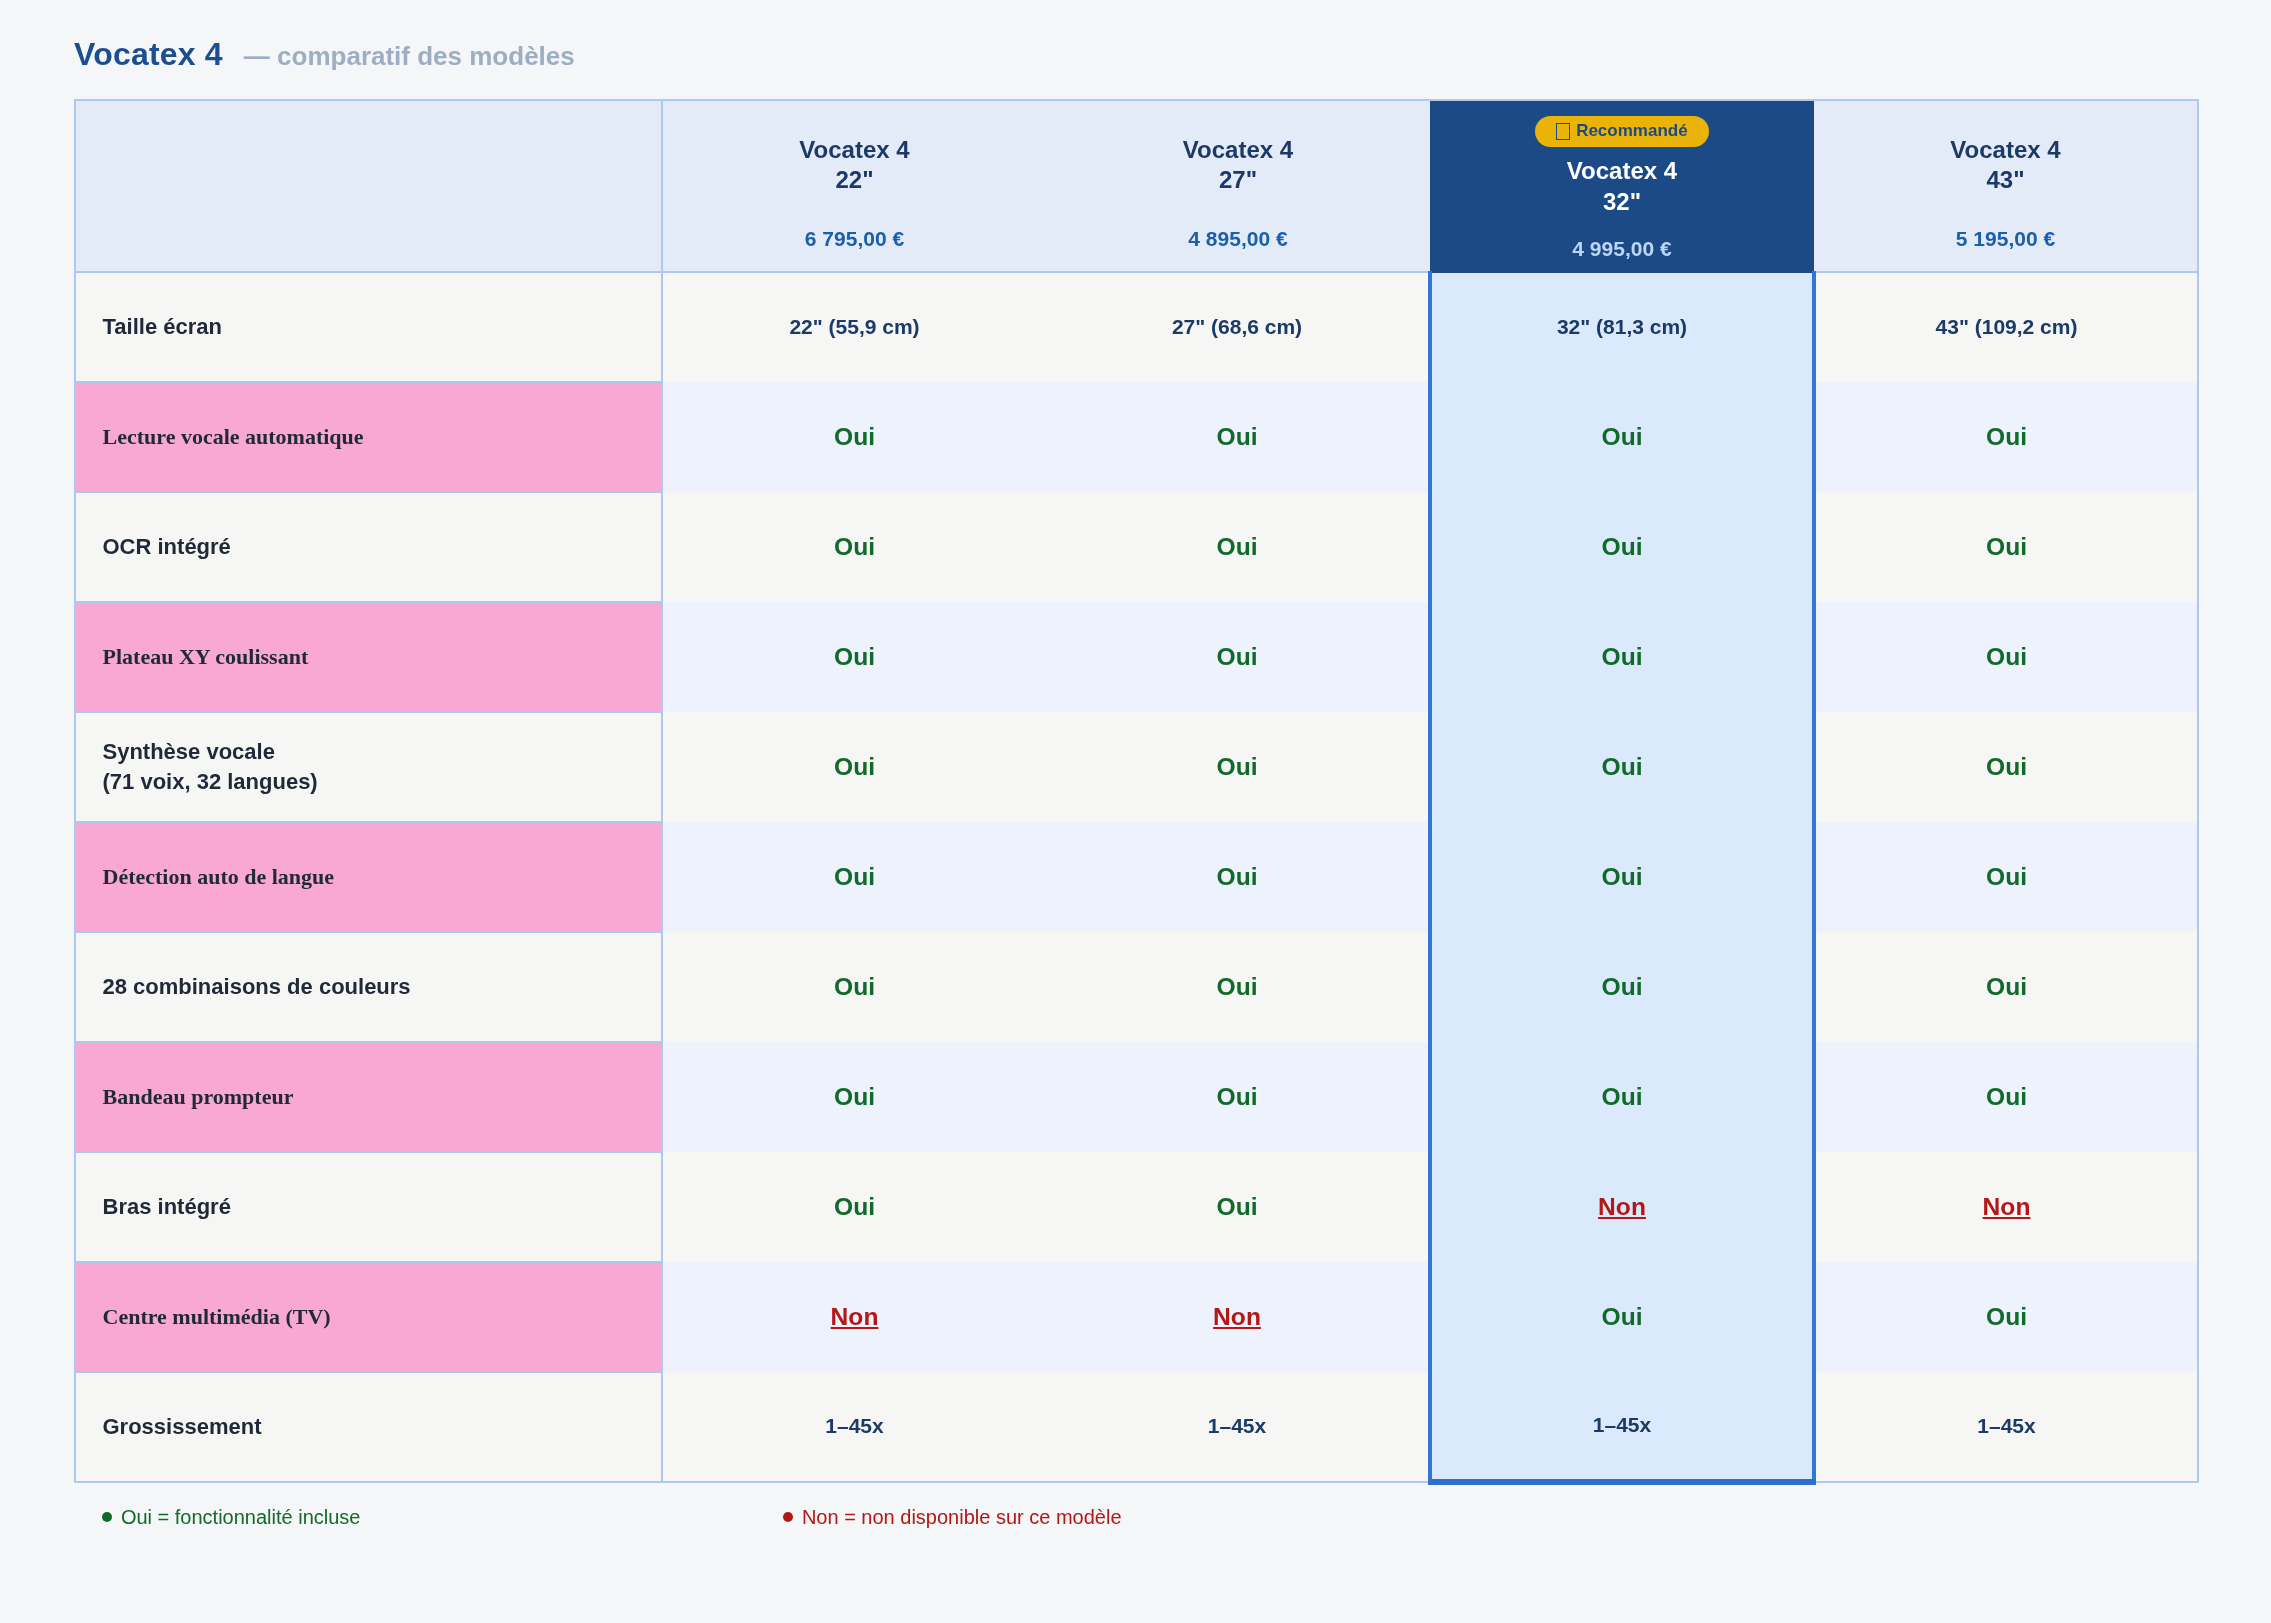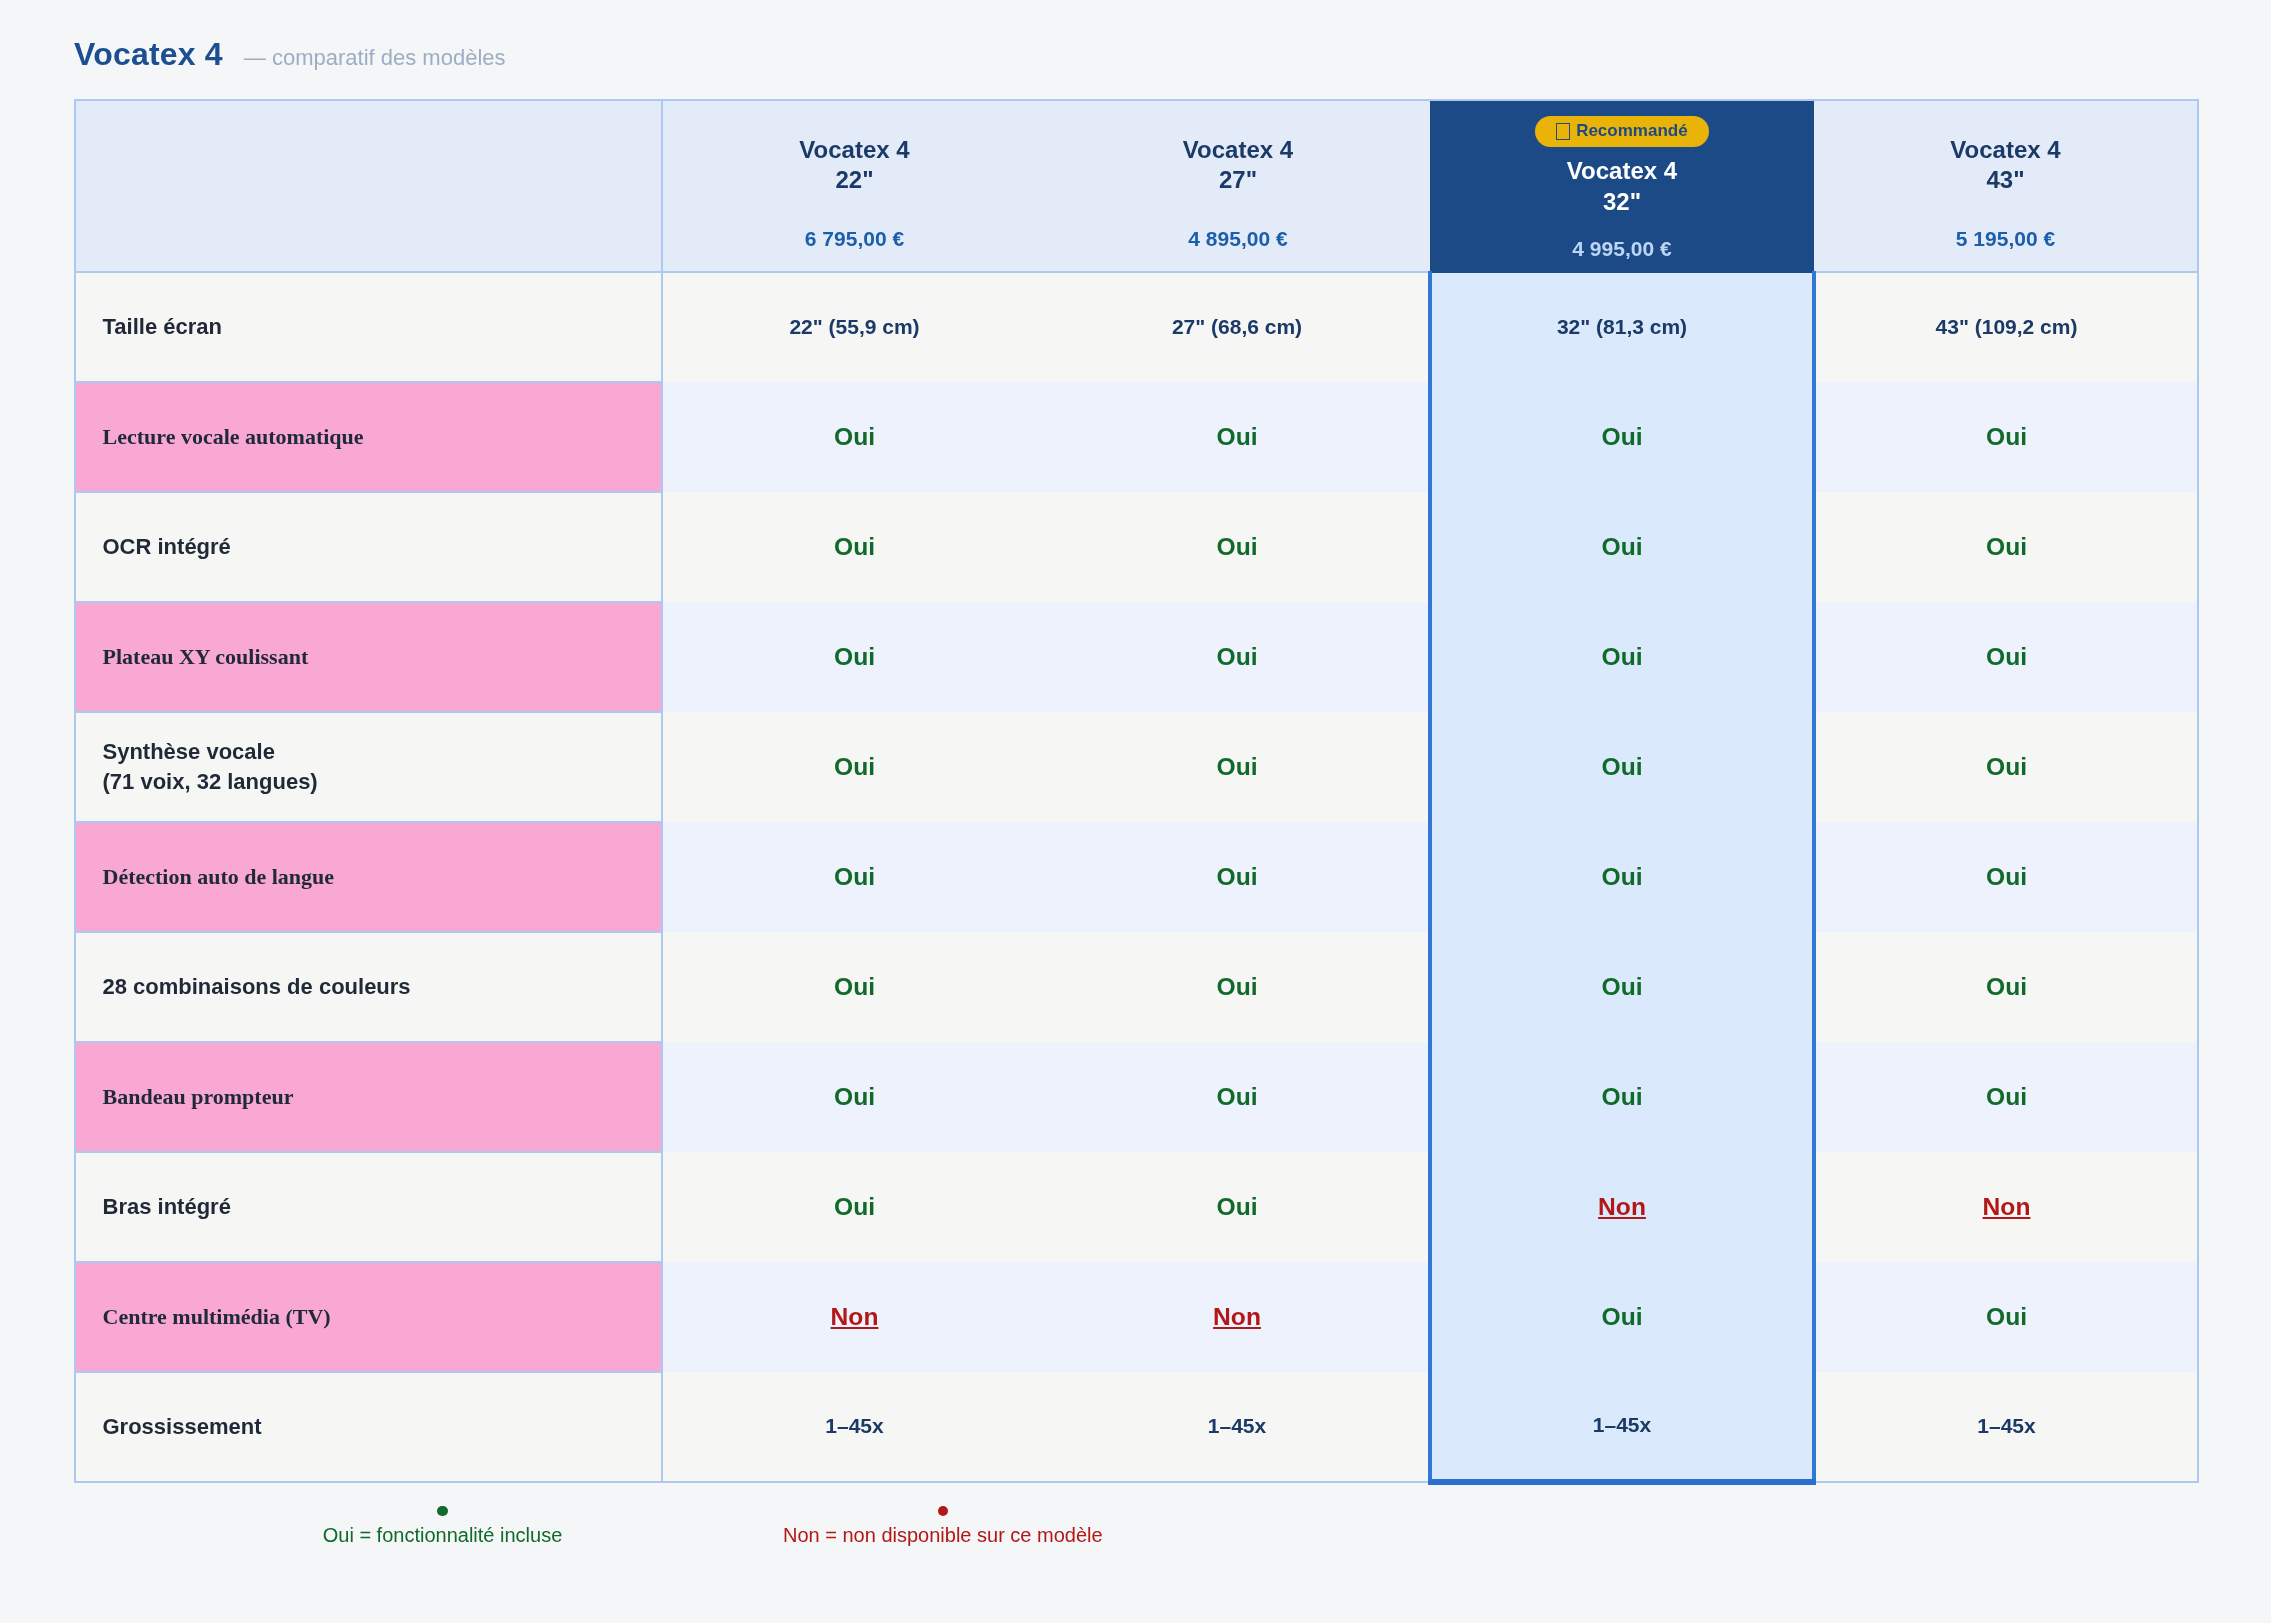--- a/index.html
+++ b/index.html
@@ -22,23 +22,23 @@
     align-items: baseline;
     gap: 21px;
   }
   .brand-title {
     font-size: 32px;
     font-weight: bold;
     color: #1c4f91;
     letter-spacing: 0.2px;
   }
   .brand-sub {
-    font-size: 22px;
+    font-size: 26px;
     color: #9daec4;
-    font-weight: normal;
+    font-weight: bold;
   }
 
   
   .table-wrap {
     margin: 25.6px 0 0 74px;
     width: 2124px;
     position: relative;
   }
   table.cmp {
     border-collapse: collapse;
@@ -163,21 +163,21 @@
     border-bottom: 6.6px solid #2c6fcf;
   }
 
   
   .legend {
     margin: 21px 0 0 102px;
     display: flex;
     gap: 0;
     font-size: 20px;
   }
-  .legend-item { display: flex; align-items: center; gap: 8.5px; flex-direction: column; }
+  .legend-item { display: flex; align-items: center; gap: 8.5px; }
   .legend-item.first { width: 681px; }
   .legend-dot {
     width: 10.4px; height: 10.4px; border-radius: 50%;
     display: inline-block;
   }
   .lg-yes { color: #11692a; }
   .lg-yes .legend-dot { background: #11692a; }
   .lg-no { color: #b31717; }
   .lg-no .legend-dot { background: #b31717; }
 </style>

